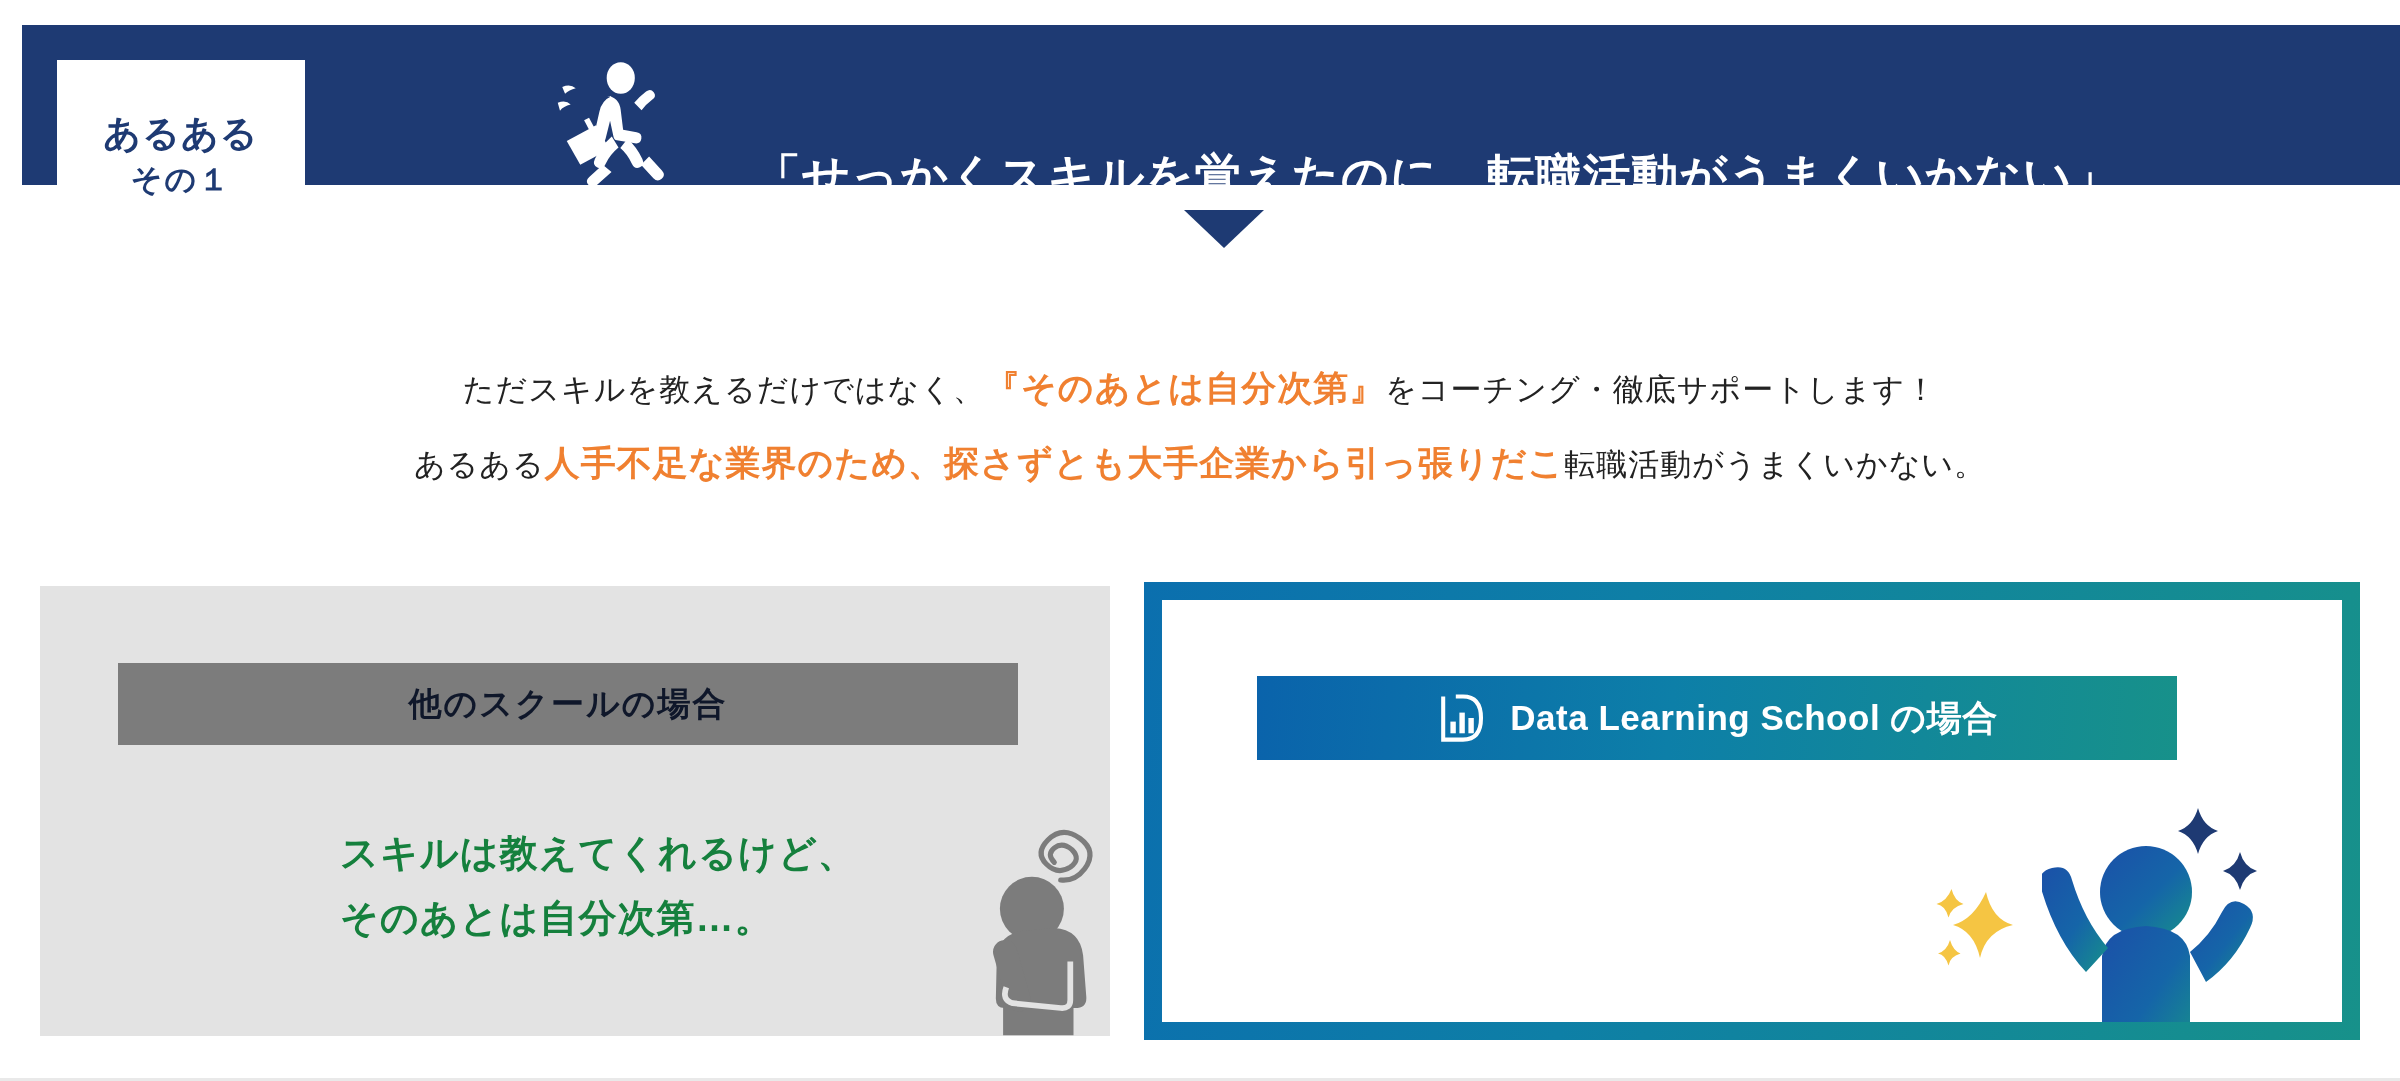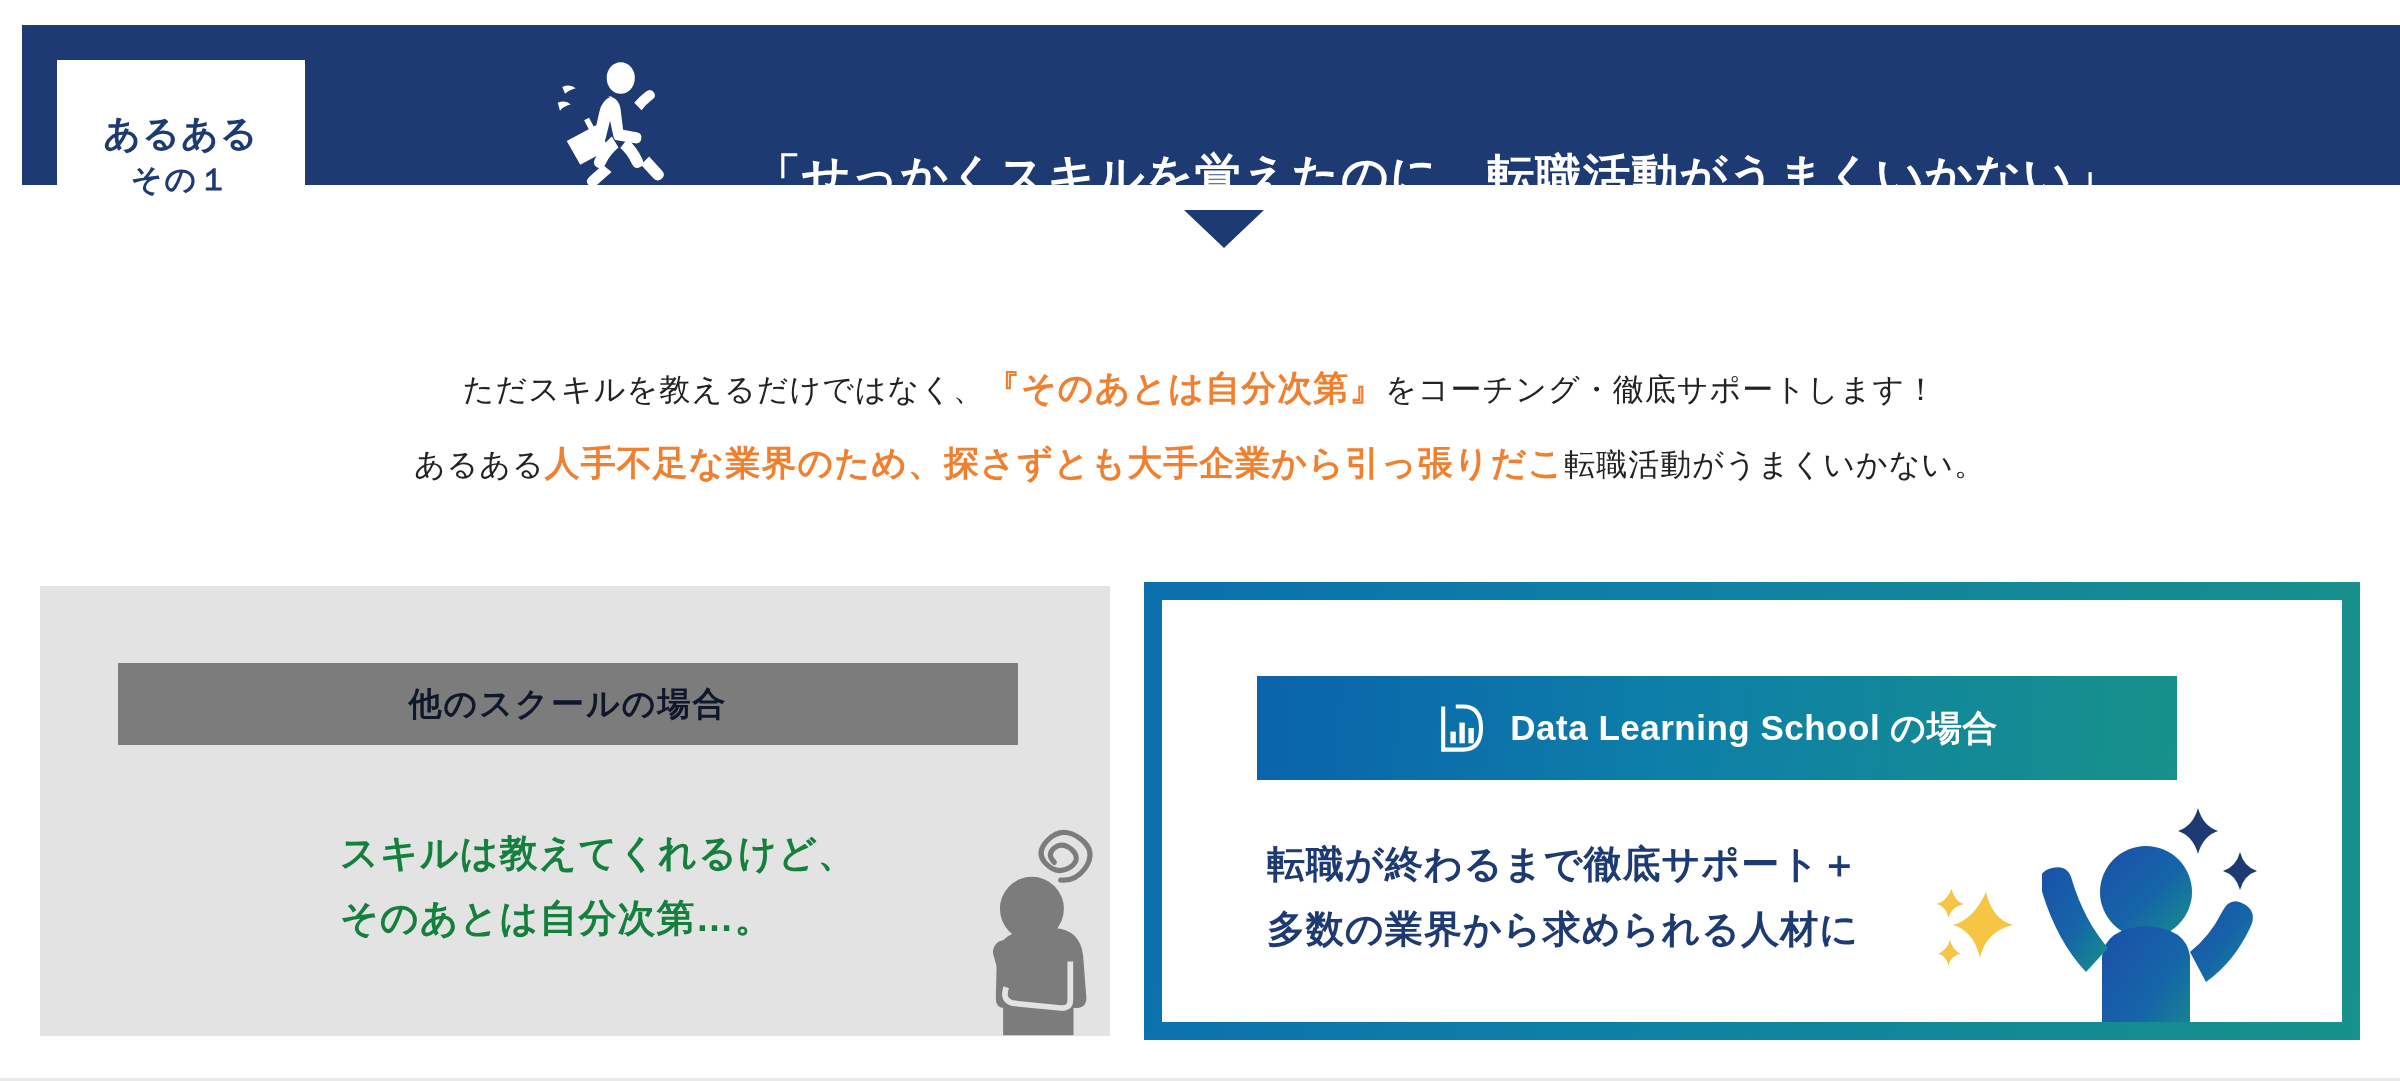--- a/index.html
+++ b/index.html
@@ -69,21 +69,21 @@
   }
   .thinker{position:absolute;left:920px;top:222px;width:195px;height:232px;}
 
   .card-right{
     position:absolute;left:1144px;top:582px;width:1216px;height:458px;
     background:linear-gradient(100deg,#0b6fae 0%,#0e7fa6 38%,#17918a 100%);
     padding:18px;box-sizing:border-box;
   }
   .card-right-inner{position:relative;width:100%;height:100%;background:#ffffff;overflow:hidden;}
   .banner-grad{
-    position:absolute;left:95px;top:76px;width:920px;height:104px;
+    position:absolute;left:95px;top:76px;width:920px;height:84px;
     background:linear-gradient(95deg,#0a63ab 0%,#0d7fa8 45%,#17918a 100%);
     display:flex;align-items:center;justify-content:center;gap:20px;
   }
   .banner-grad .logo{width:54px;height:54px;flex:0 0 auto;}
   .banner-grad .btxt{
     color:#ffffff;font-size:35px;font-weight:bold;letter-spacing:0.5px;white-space:nowrap;
   }
   .banner-grad .btxt .en{font-weight:600;}
   .right-text{
     position:absolute;left:105px;top:232px;
@@ -171,24 +171,20 @@
             <rect x="26" y="24" width="6" height="23"></rect>
             <rect x="36" y="30" width="6" height="17"></rect>
           </g>
         </svg>
         <div class="btxt">
           <span class="en">Data Learning School</span>
           <span>の場合</span>
         </div>
       </div>
 
-      <div class="right-text">
-        <div>転職が終わるまで徹底サポート＋</div>
-        <div>多数の業界から求められる人材に</div>
-      </div>
 
       <svg class="sparkle-inline" viewBox="0 0 60 60">
         <g fill="#f5c543">
           <path d="M36 8 q4 18 18 22 q-18 4 -22 22 q-4 -18 -18 -22 q14 -4 22 -22 z"></path>
           <path d="M13 6 q2 8 8 10 q-8 2 -10 9 q-2 -8 -8 -9 q7 -2 10 -10 z"></path>
           <path d="M12 40 q2 7 7 9 q-7 2 -8 8 q-2 -7 -7 -8 q6 -2 8 -9 z"></path>
         </g>
       </svg>
 
       <svg class="cheer" viewBox="0 0 130 140">

